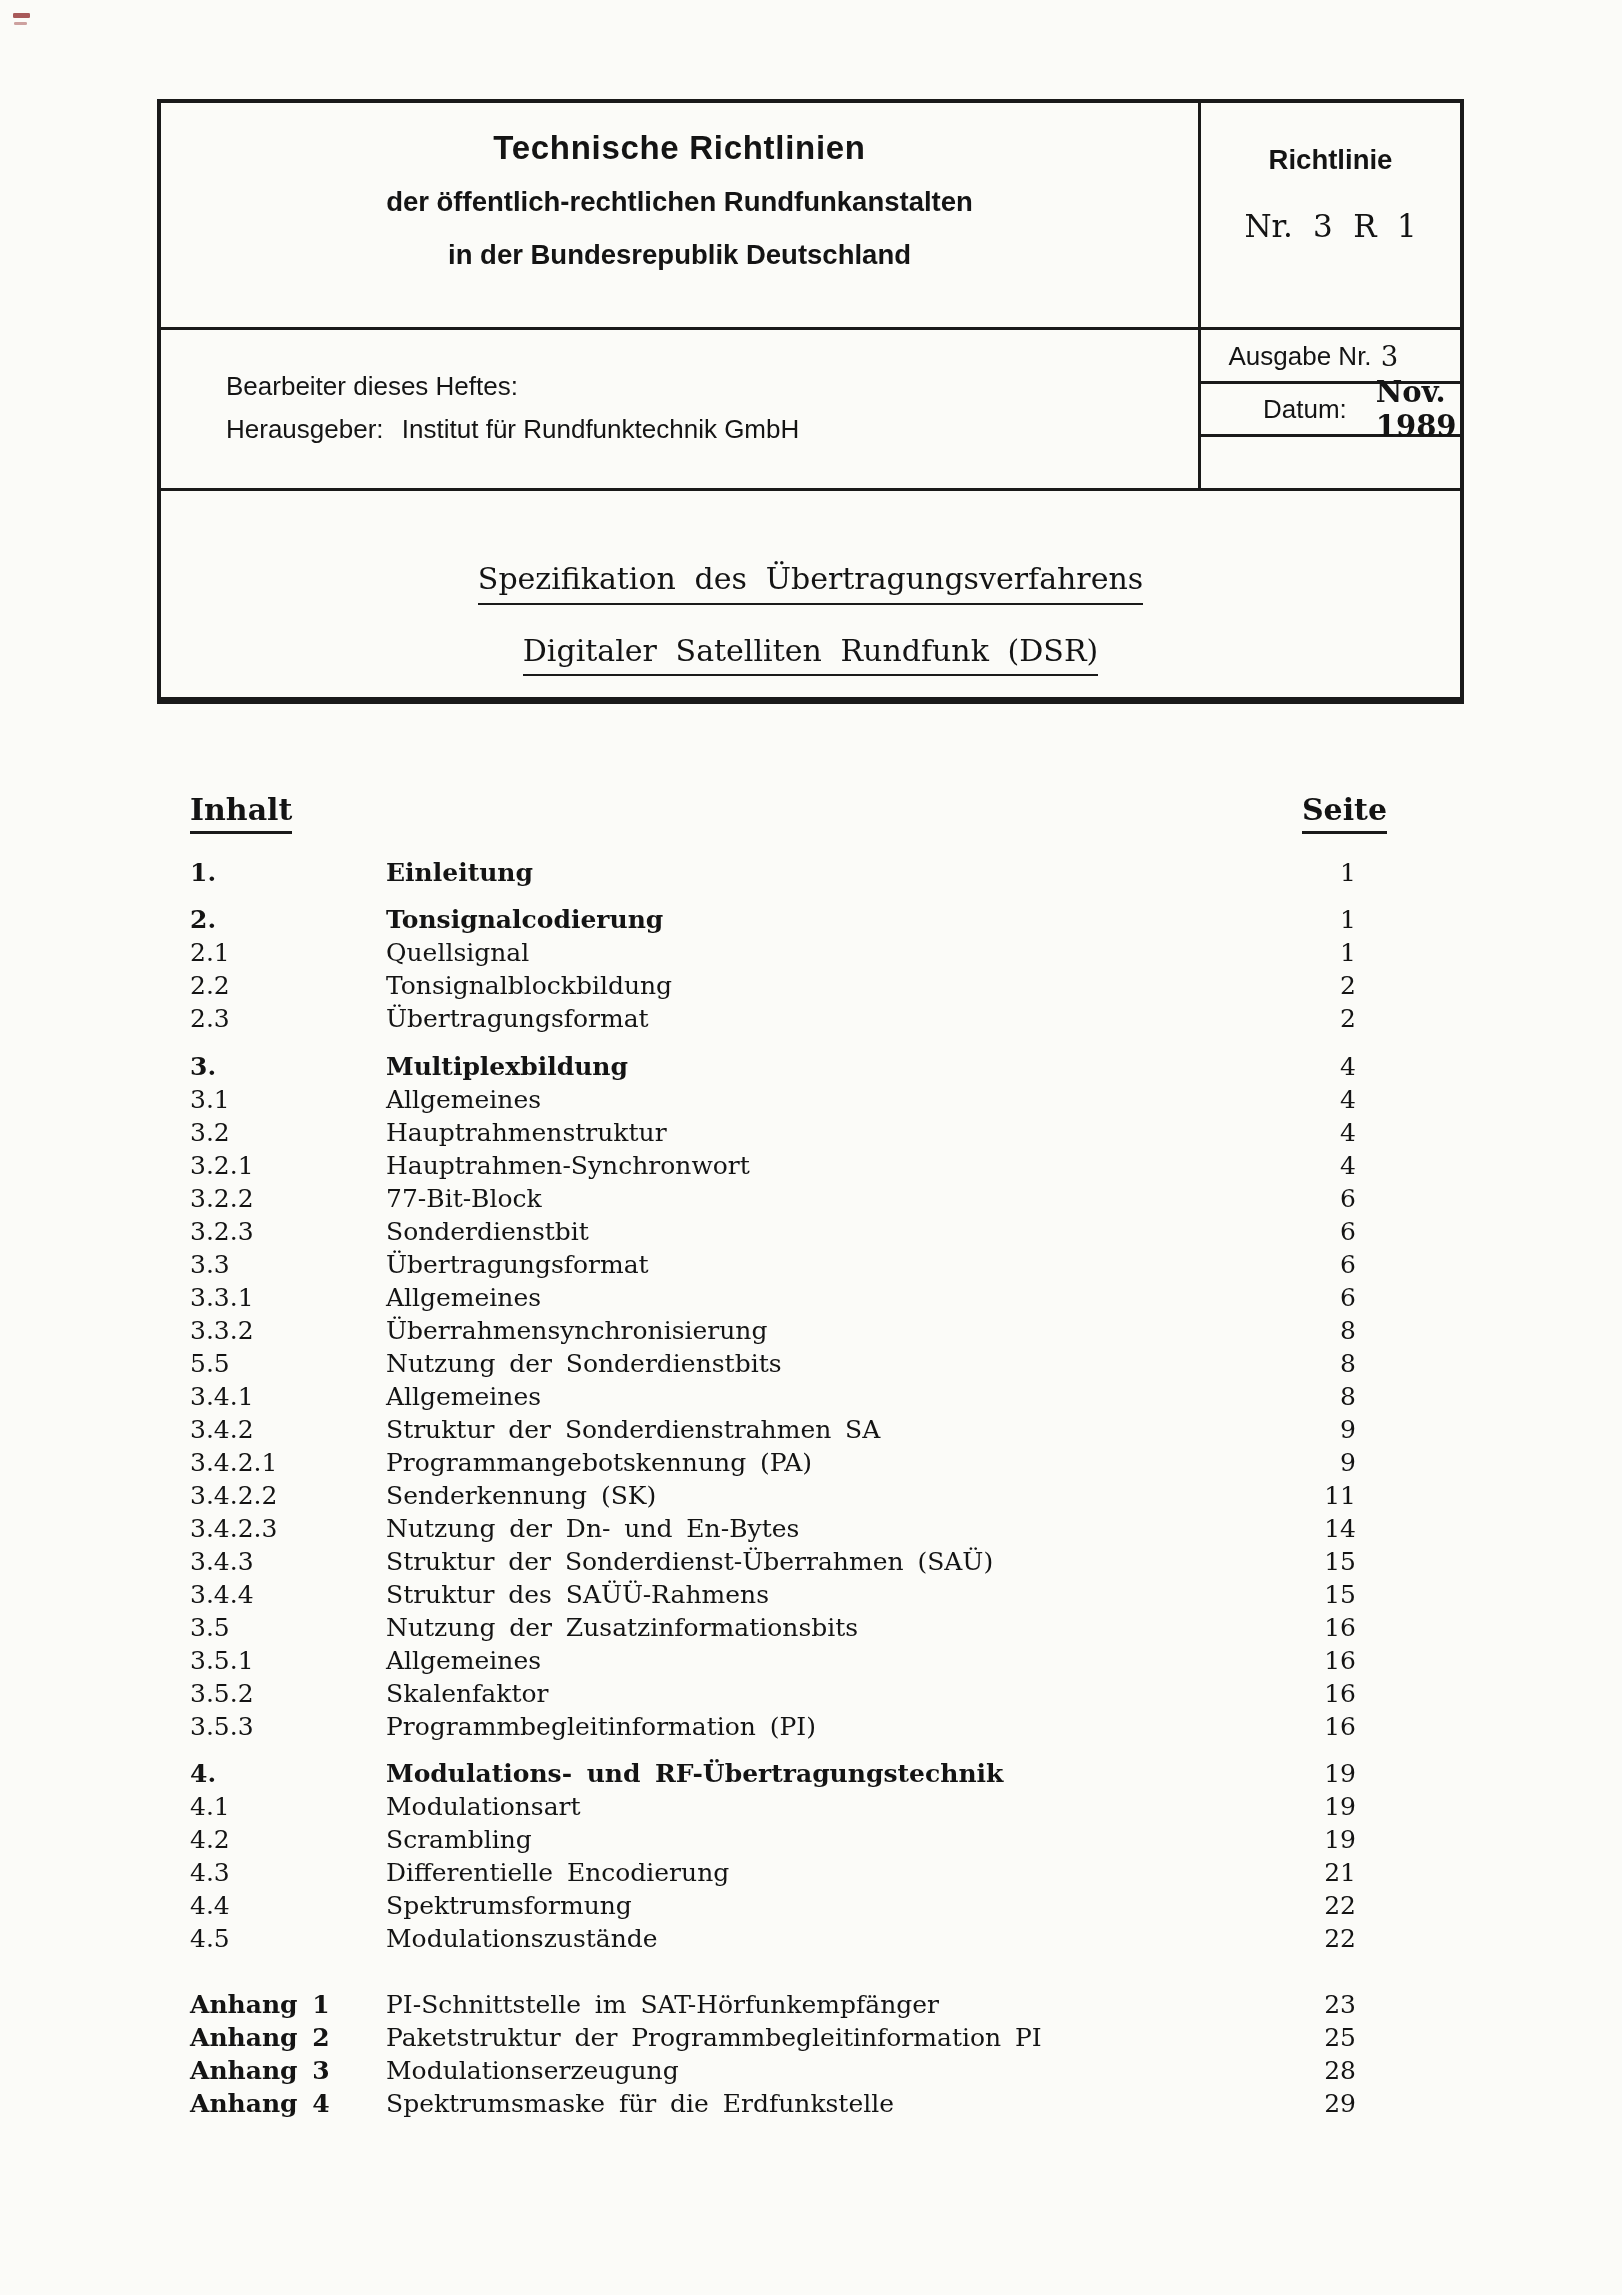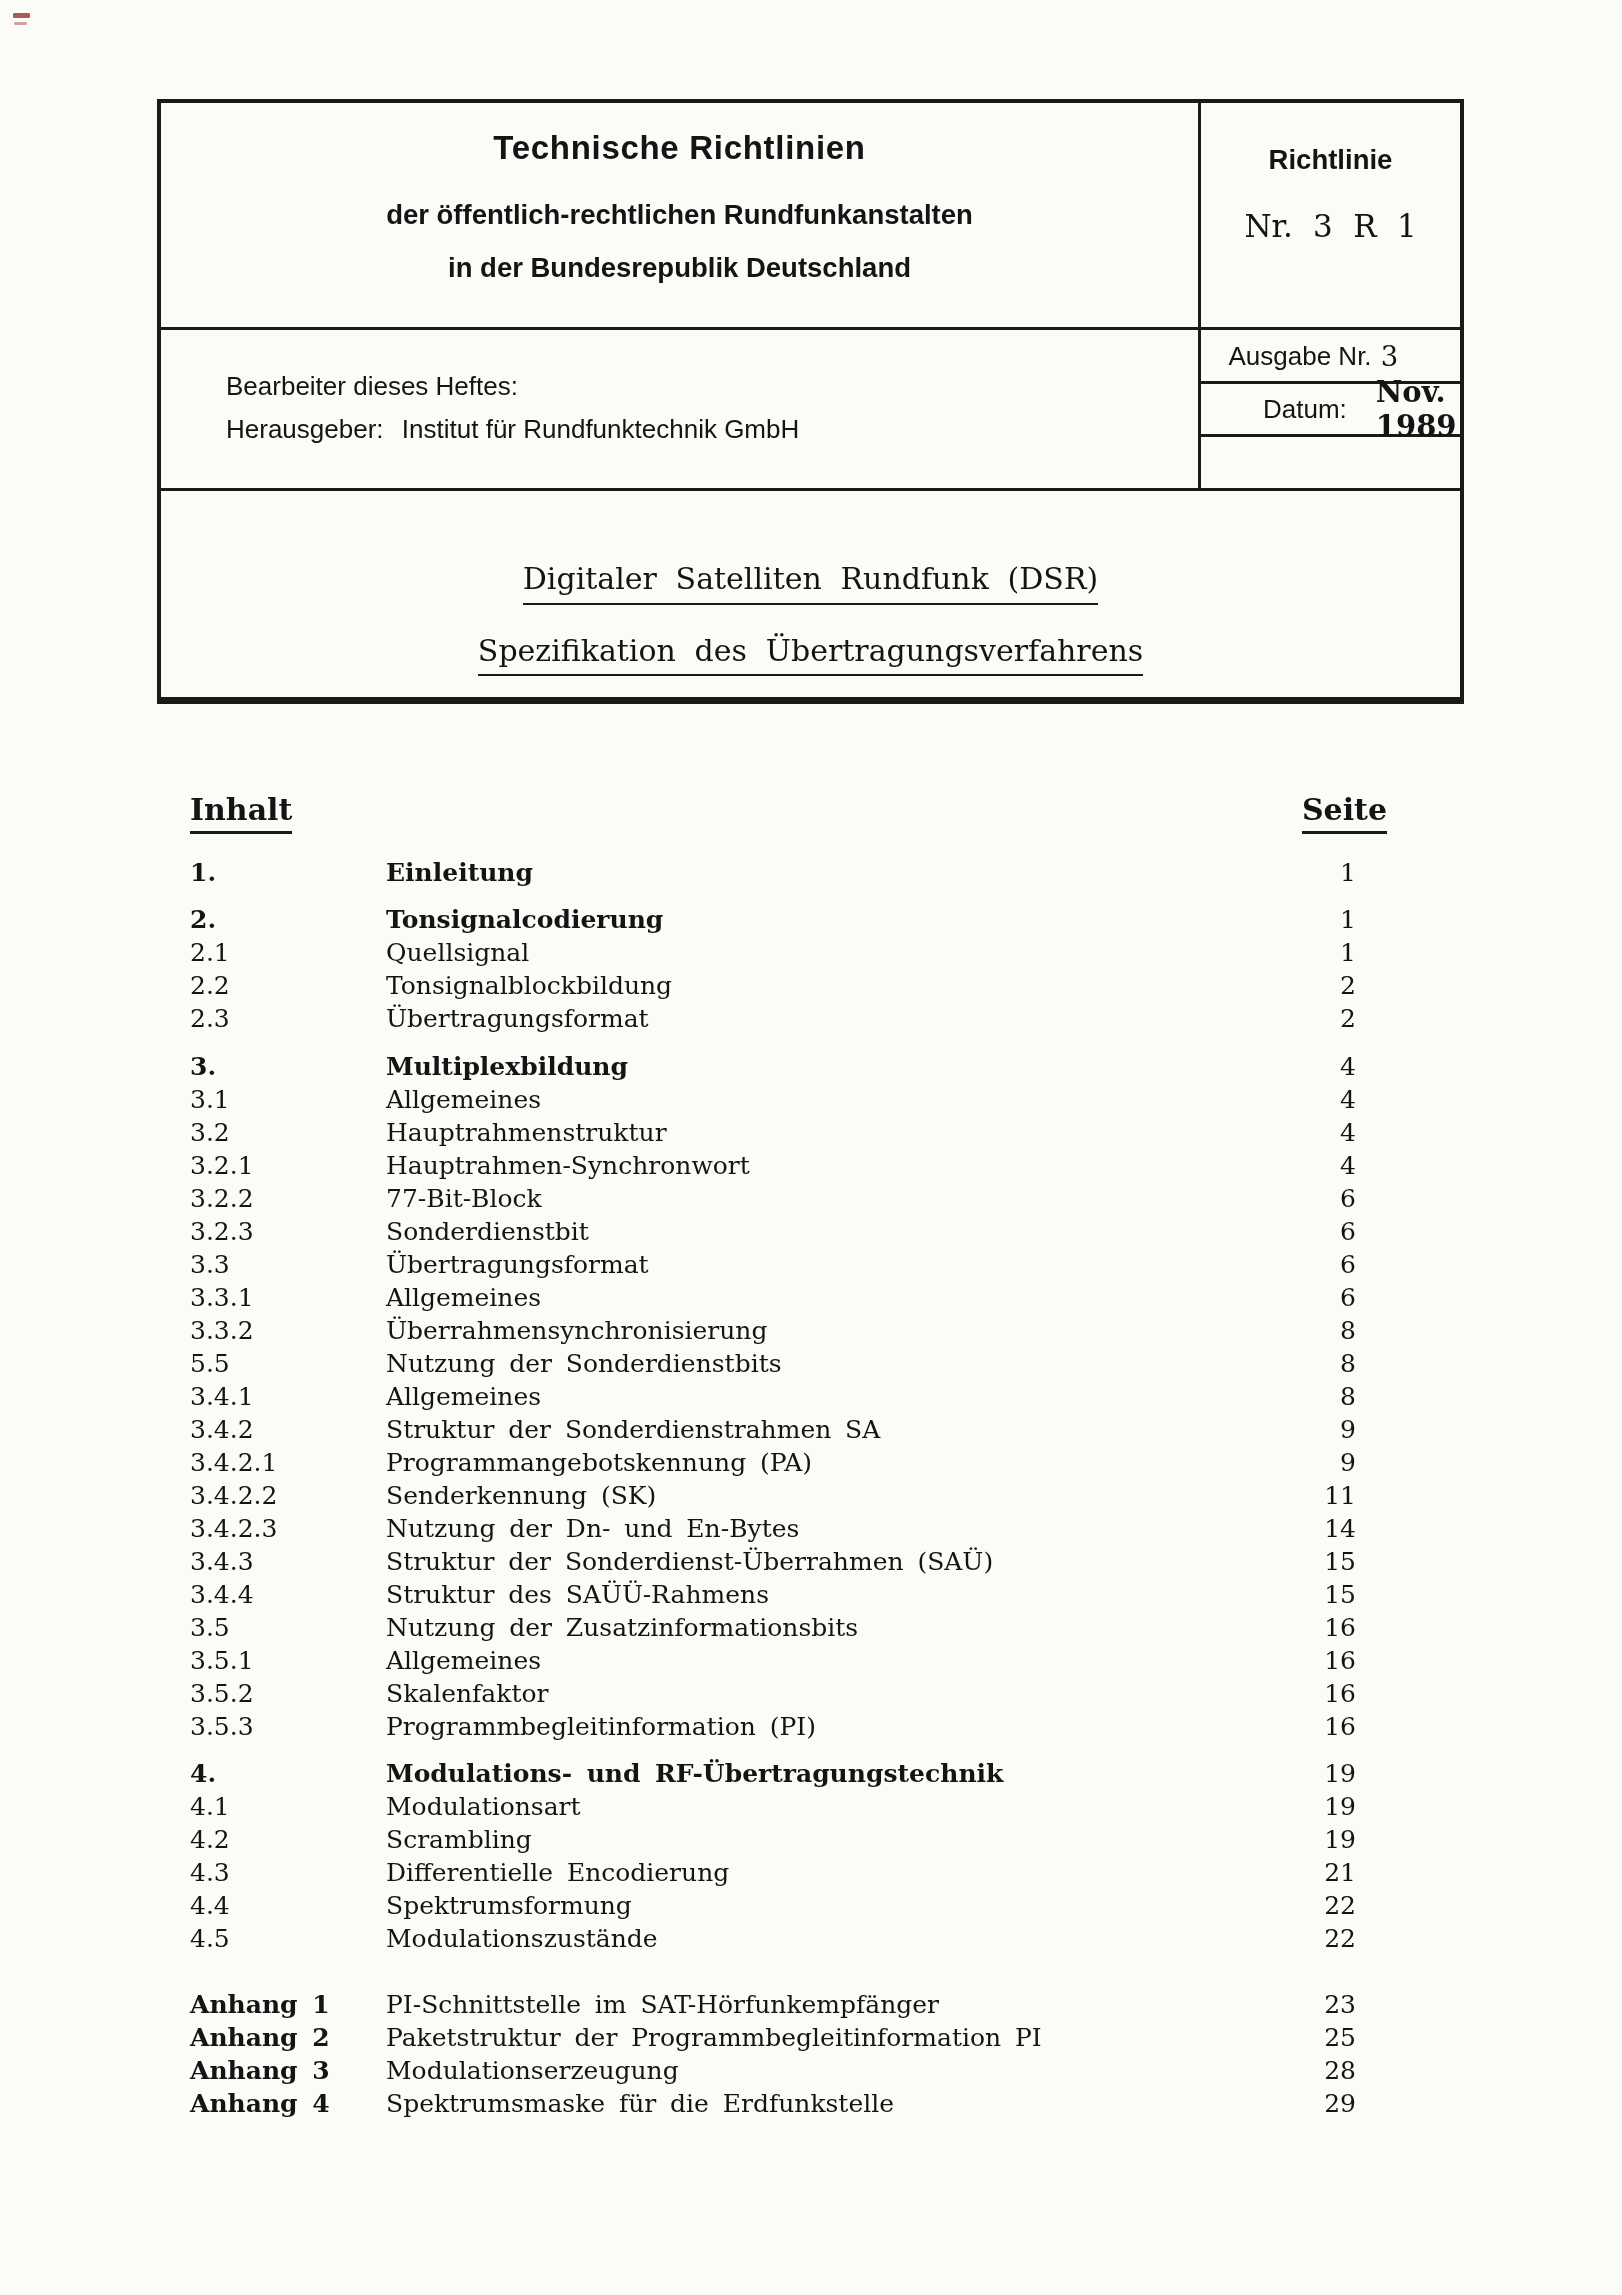--- a/index.html
+++ b/index.html
@@ -28,21 +28,21 @@
   .hline.l2{top:385px;}            
   .vline{position:absolute;top:0;width:3.3px;background:#1a1a1a;left:1037px;height:388px;} 
   .hline.r1{left:1037px;width:calc(100% - 1037px);top:278px;} 
   .hline.r2{left:1037px;width:calc(100% - 1037px);top:331px;} 
 
   .cell-title{
     position:absolute;left:0;top:0;width:1037px;height:224px;
     display:flex;flex-direction:column;align-items:center;
     padding-top:26px;box-sizing:border-box;text-align:center;
   }
-  .t1{font-size:33px;font-weight:bold;line-height:38px;margin-bottom:31px;letter-spacing:0.7px;}
+  .t1{font-size:33px;font-weight:bold;line-height:38px;margin-bottom:18px;letter-spacing:0.7px;}
   .t2{font-size:27.5px;font-weight:bold;line-height:33px;margin-bottom:19.6px;}
   .t3{font-size:27.5px;font-weight:bold;line-height:33px;}
 
   .cell-guideline{
     position:absolute;left:1040px;top:0;width:calc(100% - 1040px);height:224px;
     display:flex;flex-direction:column;align-items:center;
     padding-top:41px;box-sizing:border-box;text-align:center;
   }
   .g1{font-size:27.5px;font-weight:bold;line-height:31px;margin-bottom:34px;}
   .g2{font-size:31px;line-height:34px;word-spacing:10.5px;}
@@ -133,22 +133,22 @@
   <div class="cell-issue sans">
     <span>Ausgabe Nr.</span>
     <span class="issue-val">3</span>
   </div>
   <div class="cell-date sans">
     <span>Datum:</span>
     <span class="date-val">Nov. 1989</span>
   </div>
 
   <div class="cell-doctitle">
+    <span class="doc-line">Spezifikation des Übertragungsverfahrens</span>
     <span class="doc-line">Digitaler Satelliten Rundfunk (DSR)</span>
-    <span class="doc-line">Spezifikation des Übertragungsverfahrens</span>
   </div>
 </div>
 
 <div class="toc-header">
   <span class="toc-h inhalt">Inhalt</span>
   <span class="toc-h seite">Seite</span>
 </div>
 
 <div class="toc">
     <div class="toc-row bold-row">

